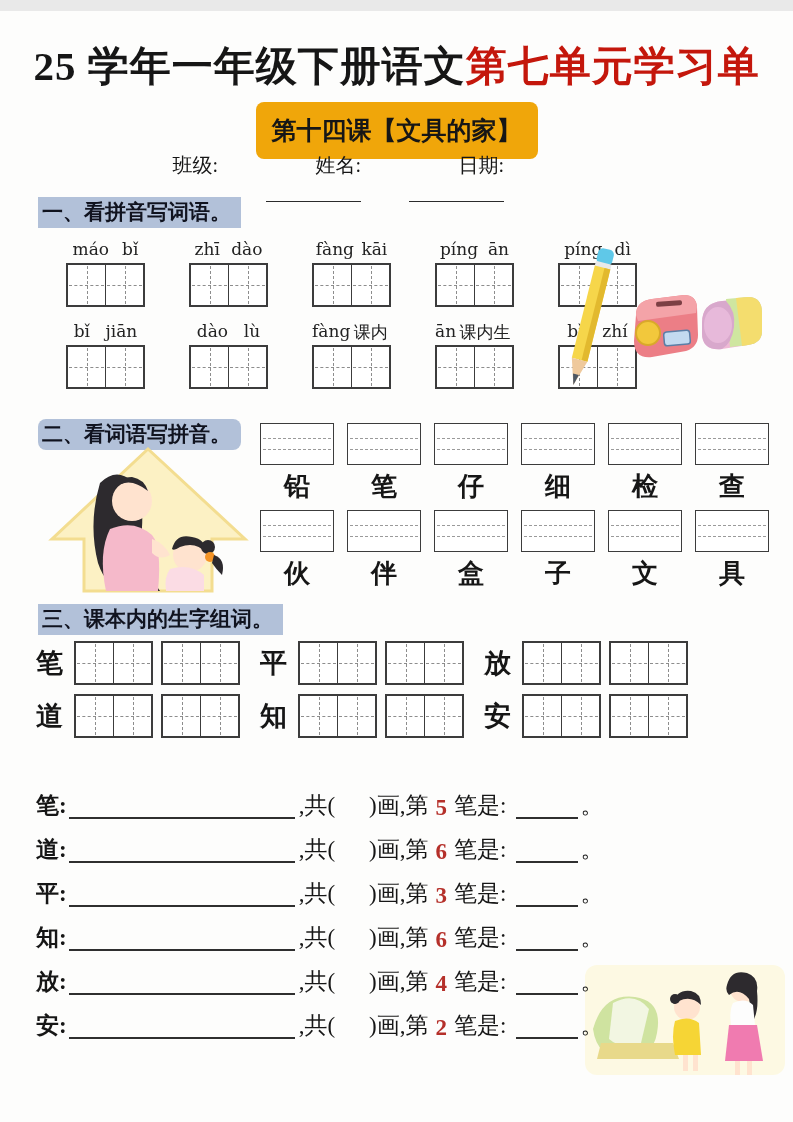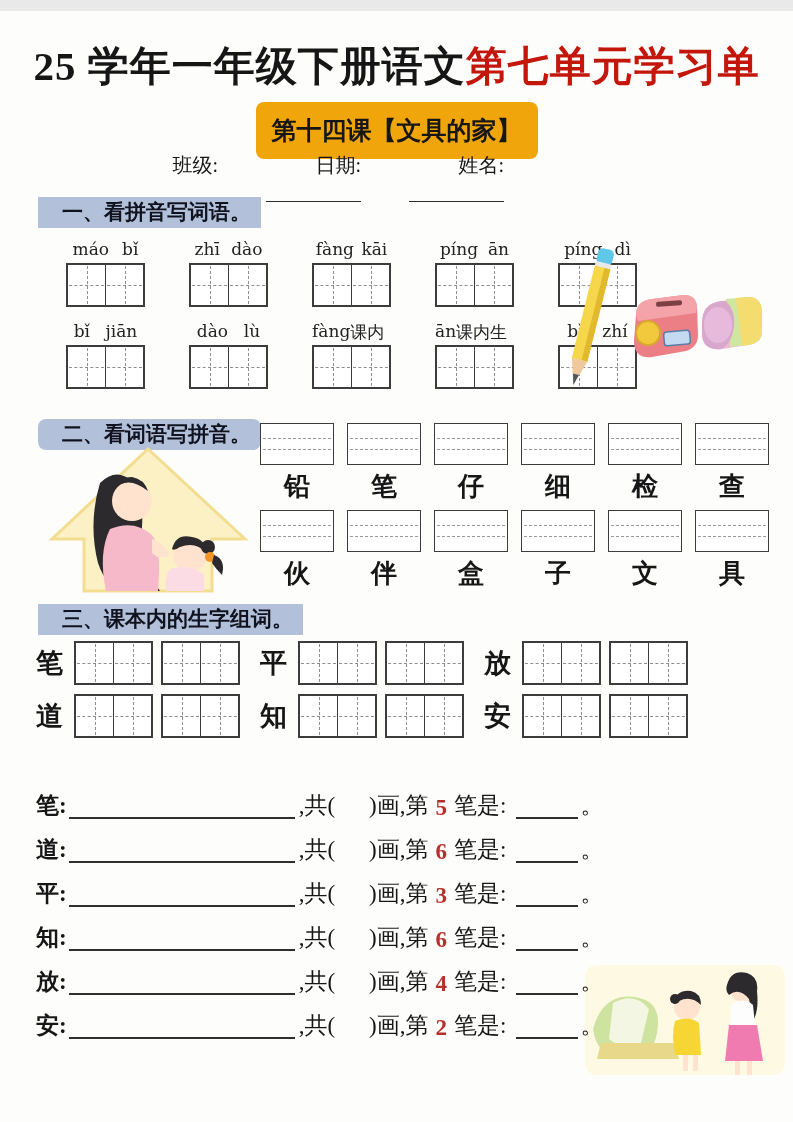--- a/index.html
+++ b/index.html
@@ -12,32 +12,32 @@
   .title .red{color:#c4170c;}
   .badge{position:absolute;top:91px;left:50%;transform:translateX(-50%);
          background:#f0a60a;border-radius:8px;padding:12px 16px;
          font-size:25px;font-weight:900;white-space:nowrap;}
   .info-row{position:absolute;top:141px;left:115px;display:flex;gap:40px;font-size:20px;}
   .info-item{display:flex;align-items:flex-end;flex-direction:column;}
   .info-line{display:inline-block;width:95px;height:22px;border-bottom:1.6px solid #2b2b2b;margin-left:8px;}
 
   
   .chip{position:absolute;background:#b2c1d9;color:#10131f;font-weight:800;
-        font-size:21px;padding:3px 10px 4px 24px;line-height:1.15;white-space:nowrap;}
+        font-size:21px;padding:3px 10px 4px 4px;line-height:1.15;white-space:nowrap;}
 
   
   .tian-grid{display:inline-flex;border:2px solid #3c3c3c;background:#fff;}
   .tian-cell{width:37px;height:40px;position:relative;border-right:1.6px solid #3c3c3c;}
   .tian-cell:last-child{border-right:none;}
   .tian-cell::before{content:"";position:absolute;left:1px;right:1px;top:50%;border-top:1px dashed #8d8d8d;}
   .tian-cell::after{content:"";position:absolute;top:1px;bottom:1px;left:50%;border-left:1px dashed #8d8d8d;}
 
   
   .s1-row{position:absolute;left:42px;display:flex;}
-  .py-group{width:79px;margin-right:20px;text-align:left;padding-left:24px;}
+  .py-group{width:79px;margin-right:20px;text-align:center;padding-left:24px;}
   .py-label{display:flex;justify-content:space-around;font-size:17px;height:24px;
             font-family:"DejaVu Serif",serif;color:#222;}
 
   
   .s2-rowgroup{position:absolute;left:260px;display:flex;}
   .s2-col{width:74px;margin-right:13px;text-align:center;}
   .py-box{width:74px;height:42px;border:1.8px solid #3c3c3c;position:relative;background:#fff;box-sizing:border-box;}
   .py-box::before{content:"";position:absolute;left:2px;right:2px;top:34%;border-top:1px dashed #9a9a9a;}
   .py-box::after{content:"";position:absolute;left:2px;right:2px;top:62%;border-top:1px dashed #9a9a9a;}
   .s2-char{font-size:26px;font-weight:700;margin-top:6px;height:32px;line-height:32px;}
@@ -69,25 +69,25 @@
     <span>25 学年一年级下册语文</span><span class="red">第七单元学习单</span>
   </div>
   <div class="badge">第十四课【文具的家】</div>
 
   <div class="info-row">
     <div class="info-item">
       <span>班级:</span>
       <span class="info-line"></span>
     </div>
     <div class="info-item">
+      <span>姓名:</span>
+      <span class="info-line"></span>
+    </div>
+    <div class="info-item">
       <span>日期:</span>
-      <span class="info-line"></span>
-    </div>
-    <div class="info-item">
-      <span>姓名:</span>
       <span class="info-line"></span>
     </div>
   </div>
 
   <div class="chip" style="top:186px;left:38px;">一、看拼音写词语。</div>
 
   <div class="s1-row" style="top:228px;">
     <div class="py-group">
       <div class="py-label">
           <span>máo</span>

